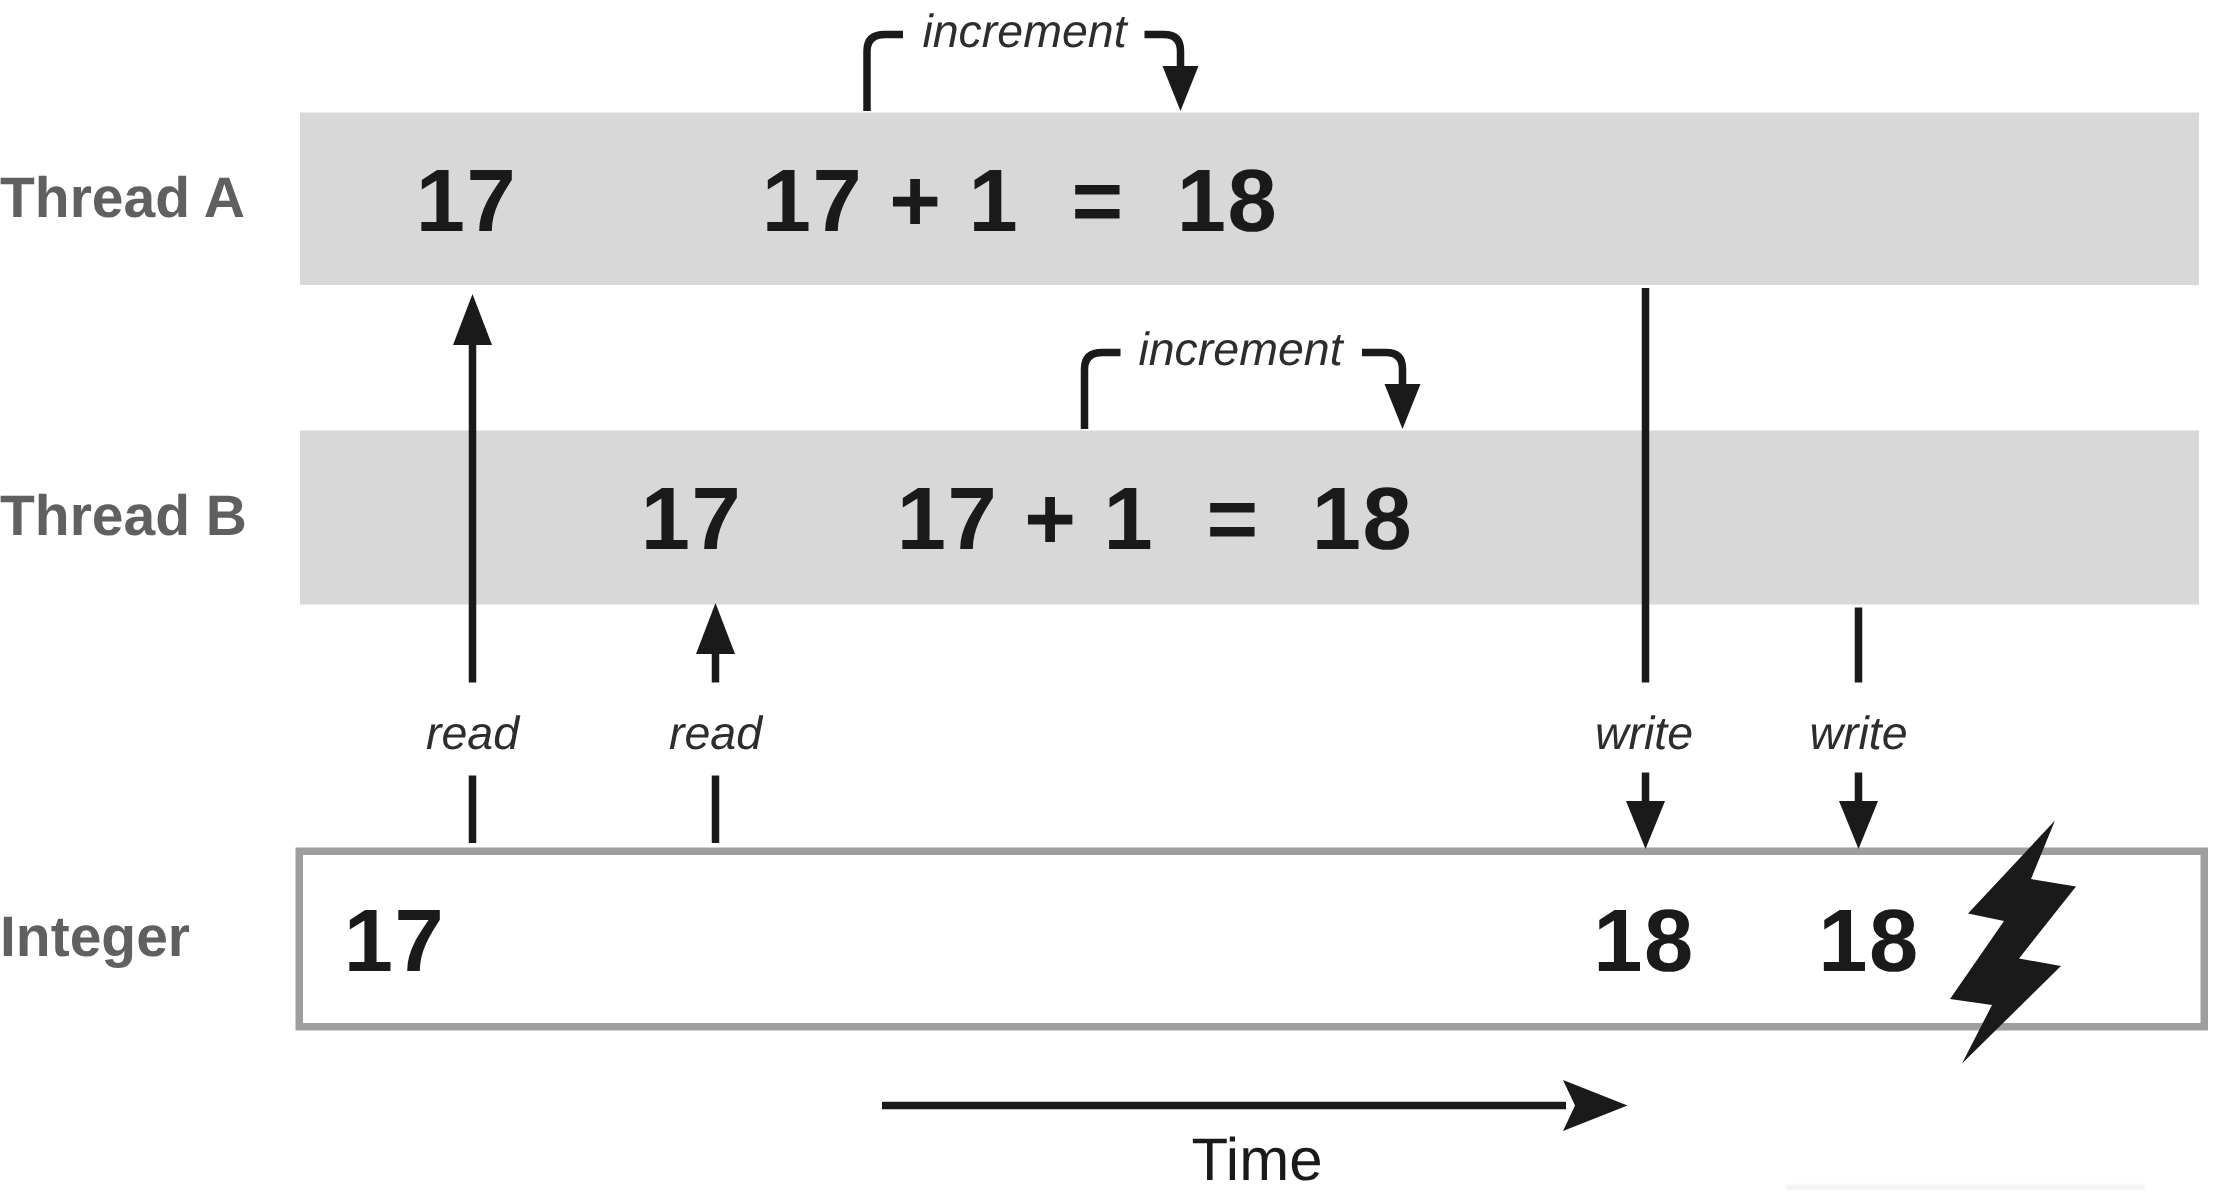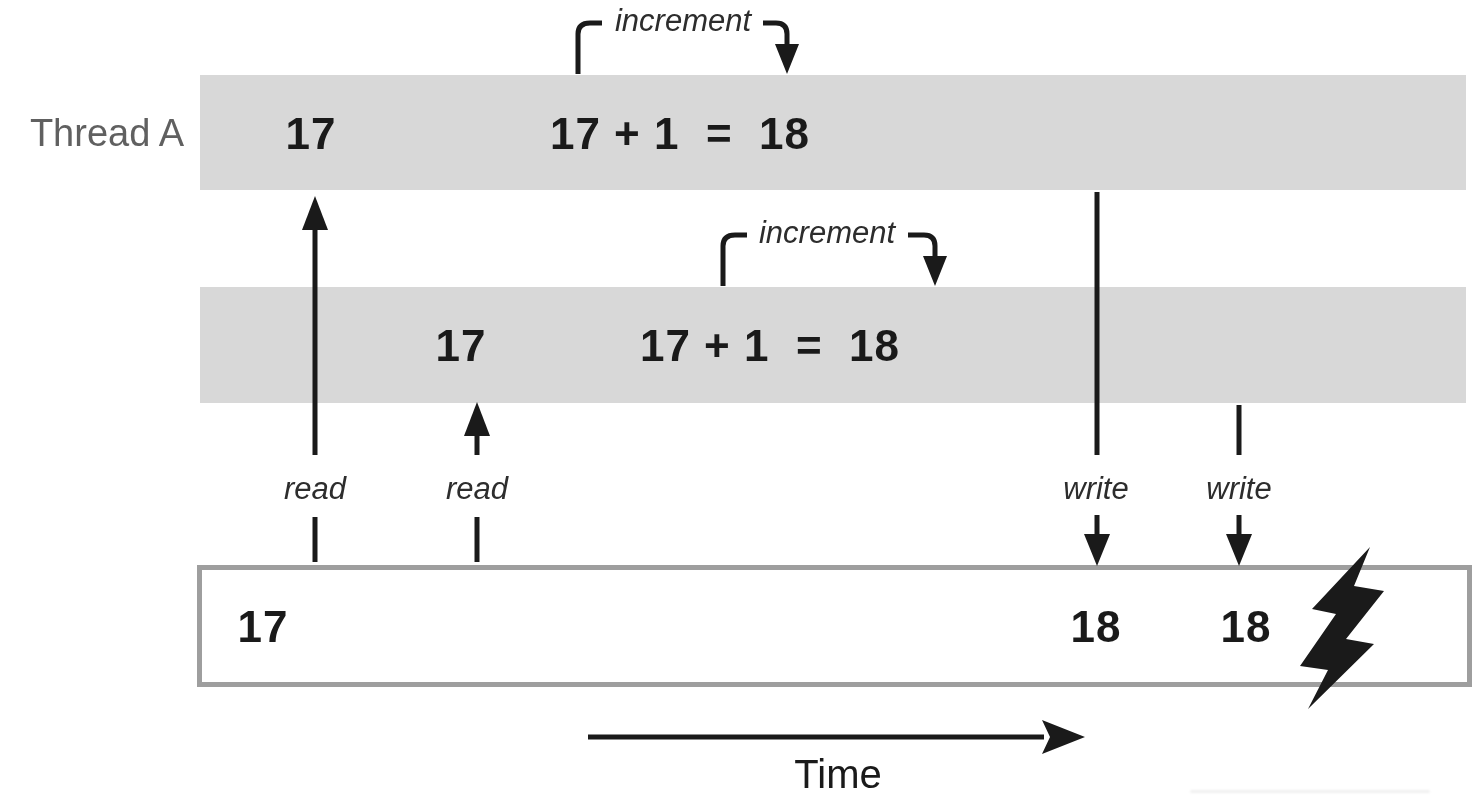--- a/index.html
+++ b/index.html
@@ -16,29 +16,29 @@
   }
   .bar-a{top:75px;height:115px;}
   .bar-b{top:287px;height:116px;}
   .int-box{
     position:absolute;left:197px;top:565px;width:1275px;height:122px;
     box-sizing:border-box;
     border:5px solid var(--c-box_border,#9e9e9e);
     background:#fff;
   }
   .row-label{
-    position:absolute;left:16px;width:182px;text-align:center;
+    position:absolute;left:0;width:182px;text-align:left;
     transform:translateY(-50%);
-    font-weight:normal;font-size:38px;
+    font-weight:bold;font-size:38px;
     color:var(--c-row_label,#606060);
     white-space:nowrap;
   }
   .val{
     position:absolute;transform:translate(-50%,-50%);
-    font-weight:bold;font-size:44px;letter-spacing:1px;
+    font-weight:bold;font-size:59px;letter-spacing:1px;
     color:var(--c-ink,#1a1a1a);
     white-space:pre;
   }
   .ann{
     position:absolute;transform:translate(-50%,-50%);
     font-size:31px;
     color:var(--c-annotation,#2d2d2d);
     white-space:nowrap;
     font-style:italic;
   }
@@ -62,20 +62,22 @@
 </head>
 <body>
 
 <div class="canvas">
 
   <div class="bar bar-a"></div>
   <div class="bar bar-b"></div>
   <div class="int-box"></div>
 
   <div class="row-label" style="top:133px">Thread A</div>
+  <div class="row-label" style="top:345px">Thread B</div>
+  <div class="row-label" style="top:626px">Integer</div>
 
   <div class="val" style="left:311px;top:134px">17</div>
   <div class="val" style="left:680px;top:134px">17 + 1  =  18</div>
   <div class="val" style="left:461px;top:346px">17</div>
   <div class="val" style="left:770px;top:346px">17 + 1  =  18</div>
   <div class="val" style="left:263px;top:627px">17</div>
   <div class="val" style="left:1096px;top:627px">18</div>
   <div class="val" style="left:1246px;top:627px">18</div>
 
   <div class="ann" style="left:683px;top:21px">increment</div>

